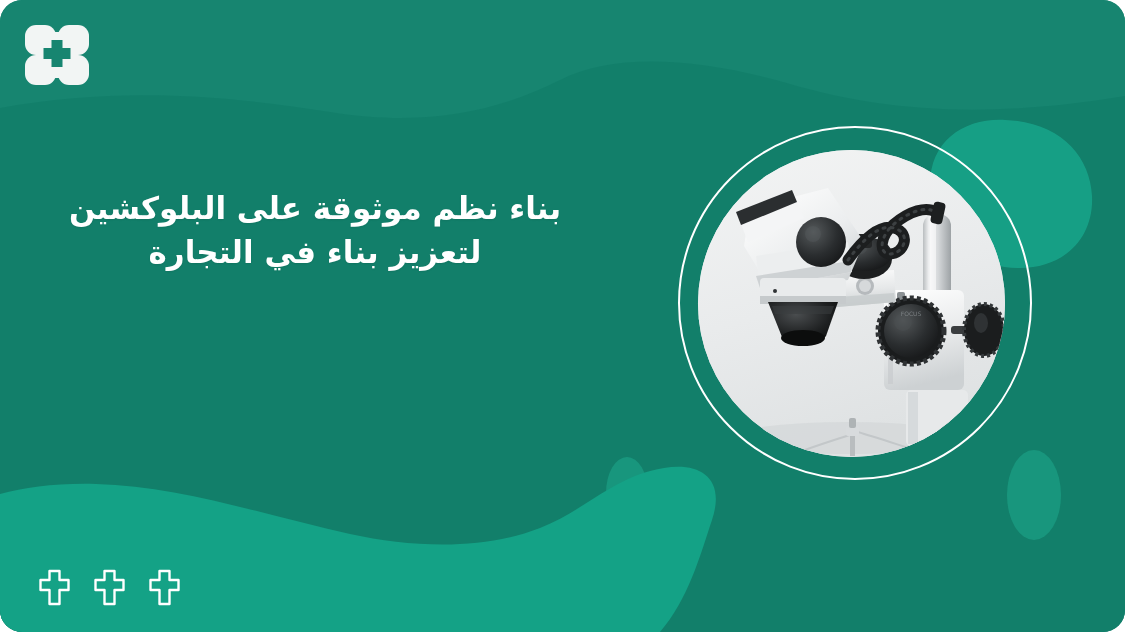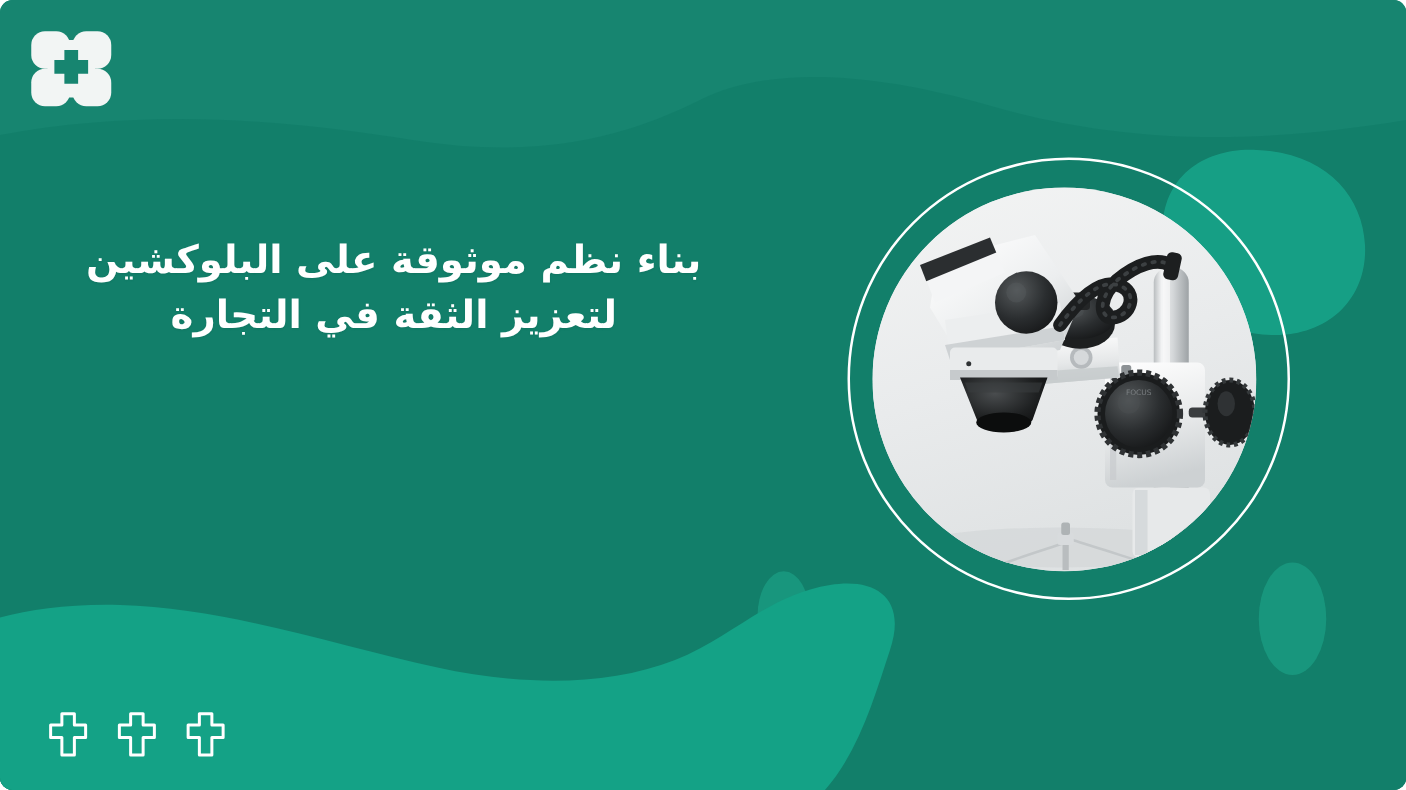--- a/index.html
+++ b/index.html
@@ -12,21 +12,21 @@
     width: 1125px;
     height: 632px;
     overflow: hidden;
     font-family: "DejaVu Sans", "Liberation Sans", sans-serif;
   }
 
   .banner {
     position: relative;
     width: 1125px;
     height: 632px;
-    border-radius: 10px;
+    border-radius: 22px;
     overflow: hidden;
     background: #178570;
     box-sizing: border-box;
   }
 
   
   .bg-layer {
     position: absolute;
     inset: 0;
     width: 100%;
@@ -137,21 +137,21 @@
       <rect x="34" y="1" width="31" height="30" rx="11"></rect>
       <rect x="1" y="31" width="31" height="30" rx="11"></rect>
       <rect x="34" y="31" width="31" height="30" rx="11"></rect>
       <rect x="14" y="8" width="38" height="46" rx="10"></rect>
     </g>
     <path fill="#178570" d="M27.5,16 h11 v8 h8 v11 h-8 v8 h-11 v-8 h-8 v-11 h8 z"></path>
   </svg>
 
   <div class="headline">
     <span class="headline-line">بناء نظم موثوقة على البلوكشين</span>
-    <span class="headline-line">لتعزيز الثقة في التجارة</span>
+    <span class="headline-line">لتعزيز بناء في التجارة</span>
   </div>
 
   <div class="photo-ring"></div>
 
   <div class="photo-circle">
     <svg viewBox="0 0 307 307" aria-hidden="true">
       <defs>
         <linearGradient id="bgGrad" x1="0" y1="0" x2="0.3" y2="1">
           <stop offset="0%" stop-color="#f3f4f4"></stop>
           <stop offset="55%" stop-color="#e9ebec"></stop>

